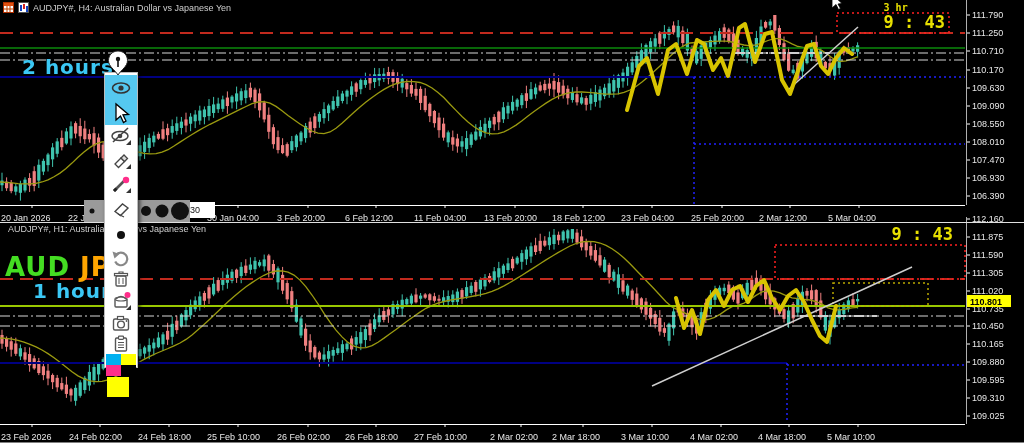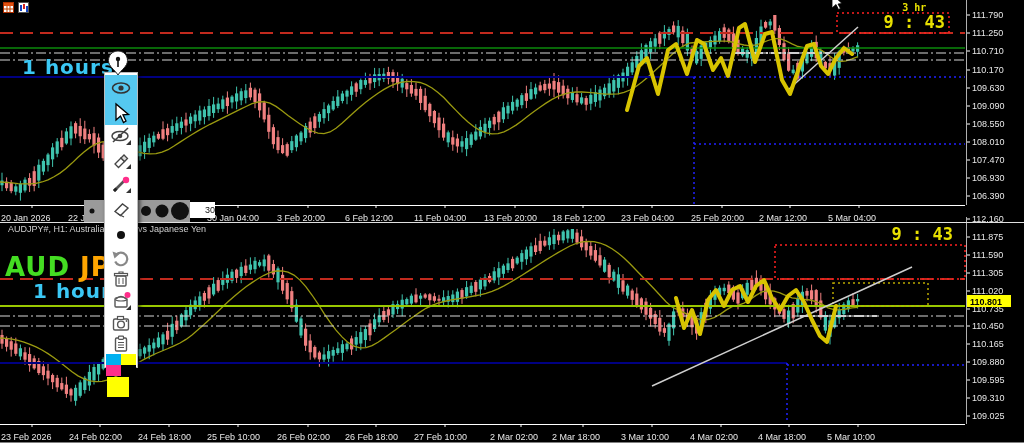--- a/index.html
+++ b/index.html
@@ -1,30 +1,30 @@
 <!DOCTYPE html>
 <html><head>
 <meta charset="utf-8">
 <style>
   html,body{margin:0;padding:0;background:#000;}
   #stage{position:relative;width:1024px;height:443px;background:#000;overflow:hidden;
          font-family:"Liberation Sans",sans-serif;}
   .title-bar{position:absolute;color:#cfcfcf;font-size:9px;white-space:nowrap;display:flex;align-items:center;gap:4px;}
   .wm1{position:absolute;font-family:"DejaVu Sans",sans-serif;font-weight:bold;font-size:26px;letter-spacing:1px;white-space:nowrap;z-index:3;}
   .wm2{position:absolute;font-family:"DejaVu Sans",sans-serif;font-weight:bold;font-size:20px;letter-spacing:1px;color:#3bc8f5;white-space:nowrap;z-index:3;}
-  .timer{position:absolute;text-align:center;color:#e8e000;z-index:3;line-height:1.05;font-family:"DejaVu Sans Mono",monospace;margin-left:24px;}
+  .timer{position:absolute;text-align:left;color:#e8e000;z-index:3;line-height:1.05;font-family:"DejaVu Sans Mono",monospace;margin-left:24px;}
   .timer .small{font-size:10px;font-weight:bold;}
   .timer .big{font-size:17px;font-weight:bold;}
   #toolbar{position:absolute;left:104px;top:72px;width:32px;height:294px;background:#fff;
            border:1px solid #bbb;box-shadow:2px 2px 4px rgba(0,0,0,.6);z-index:6;}
   .tb-cell{position:absolute;left:0;width:32px;display:flex;align-items:center;justify-content:center;}
   .tb-sel{background:#55c8f0;}
   #size-popup{position:absolute;left:84px;top:200px;width:106px;height:22px;background:#9a9a9a;z-index:5;}
   #size-label{position:absolute;left:190px;top:202px;width:25px;height:16px;background:#fff;color:#111;
-              font-size:9px;text-align:right;line-height:16px;z-index:5;}
+              font-size:9px;text-align:left;line-height:16px;z-index:5;}
   .pal{position:absolute;width:15px;height:11px;}
   #pin{position:absolute;left:106px;top:50px;z-index:7;}
   svg text{font-family:"Liberation Sans",sans-serif;}
 </style>
 </head>
 <body>
 <div id="stage">
 
 <svg id="chart-svg" width="1024" height="443" style="position:absolute;left:0;top:0;z-index:1">
       <g>
@@ -922,22 +922,23 @@
         <line x1="1" y1="7" x2="10" y2="7" stroke="#c04000"></line>
         <line x1="4" y1="4" x2="4" y2="10" stroke="#c04000"></line>
         <line x1="7" y1="4" x2="7" y2="10" stroke="#c04000"></line>
       </svg>
   <svg width="11" height="11">
         <rect x="0.5" y="0.5" width="10" height="10" fill="#fff" stroke="#555"></rect>
         <rect x="2" y="3" width="2" height="6" fill="#1040c0"></rect>
         <rect x="5" y="2" width="2" height="5" fill="#d02020"></rect>
         <rect x="8" y="4" width="2" height="6" fill="#1040c0"></rect>
       </svg>
+  <span>AUDJPY#, H4:  Australian Dollar vs Japanese Yen</span>
 </div>
-<div class="wm2" style="left:22px;top:55px">1 hours</div>
+<div class="wm2" style="left:22px;top:55px">2 hours</div>
 <div class="timer" style="right:79px;top:3px">
   <div class="small">3 hr</div>
   <div class="big">9 : 43</div>
 </div>
 
 <div class="title-bar" style="left:8px;top:224px;z-index:3">
   <span>AUDJPY#, H1:  Australian Dollar vs Japanese Yen</span>
 </div>
 <div class="wm1" style="left:5px;top:252px"><span style="color:#44dd22">AUD</span><span style="color:#ffa500"> JPY</span></div>
 <div class="wm2" style="left:33px;top:279px">1 hour</div>

